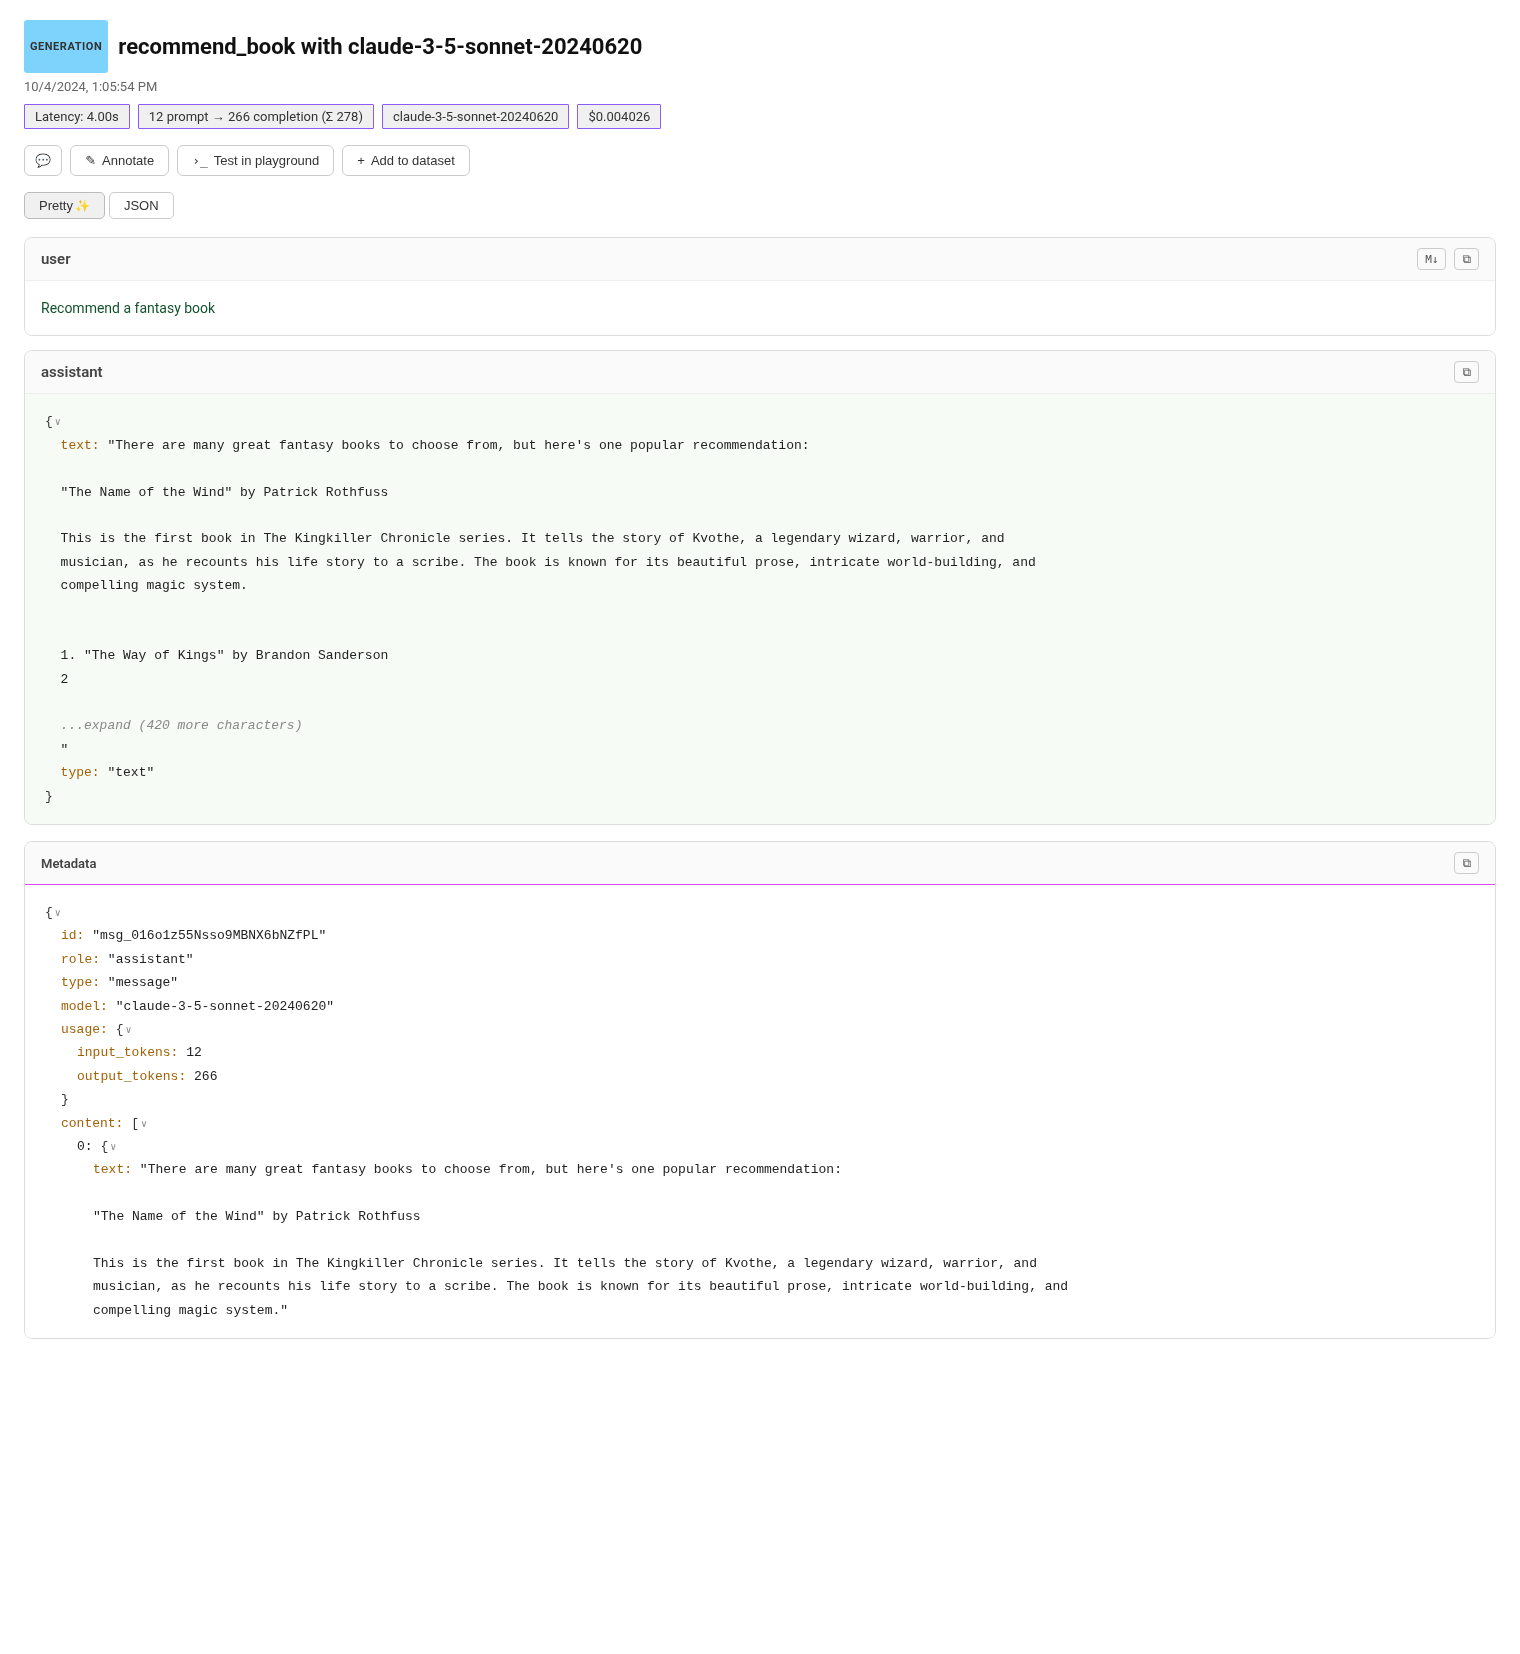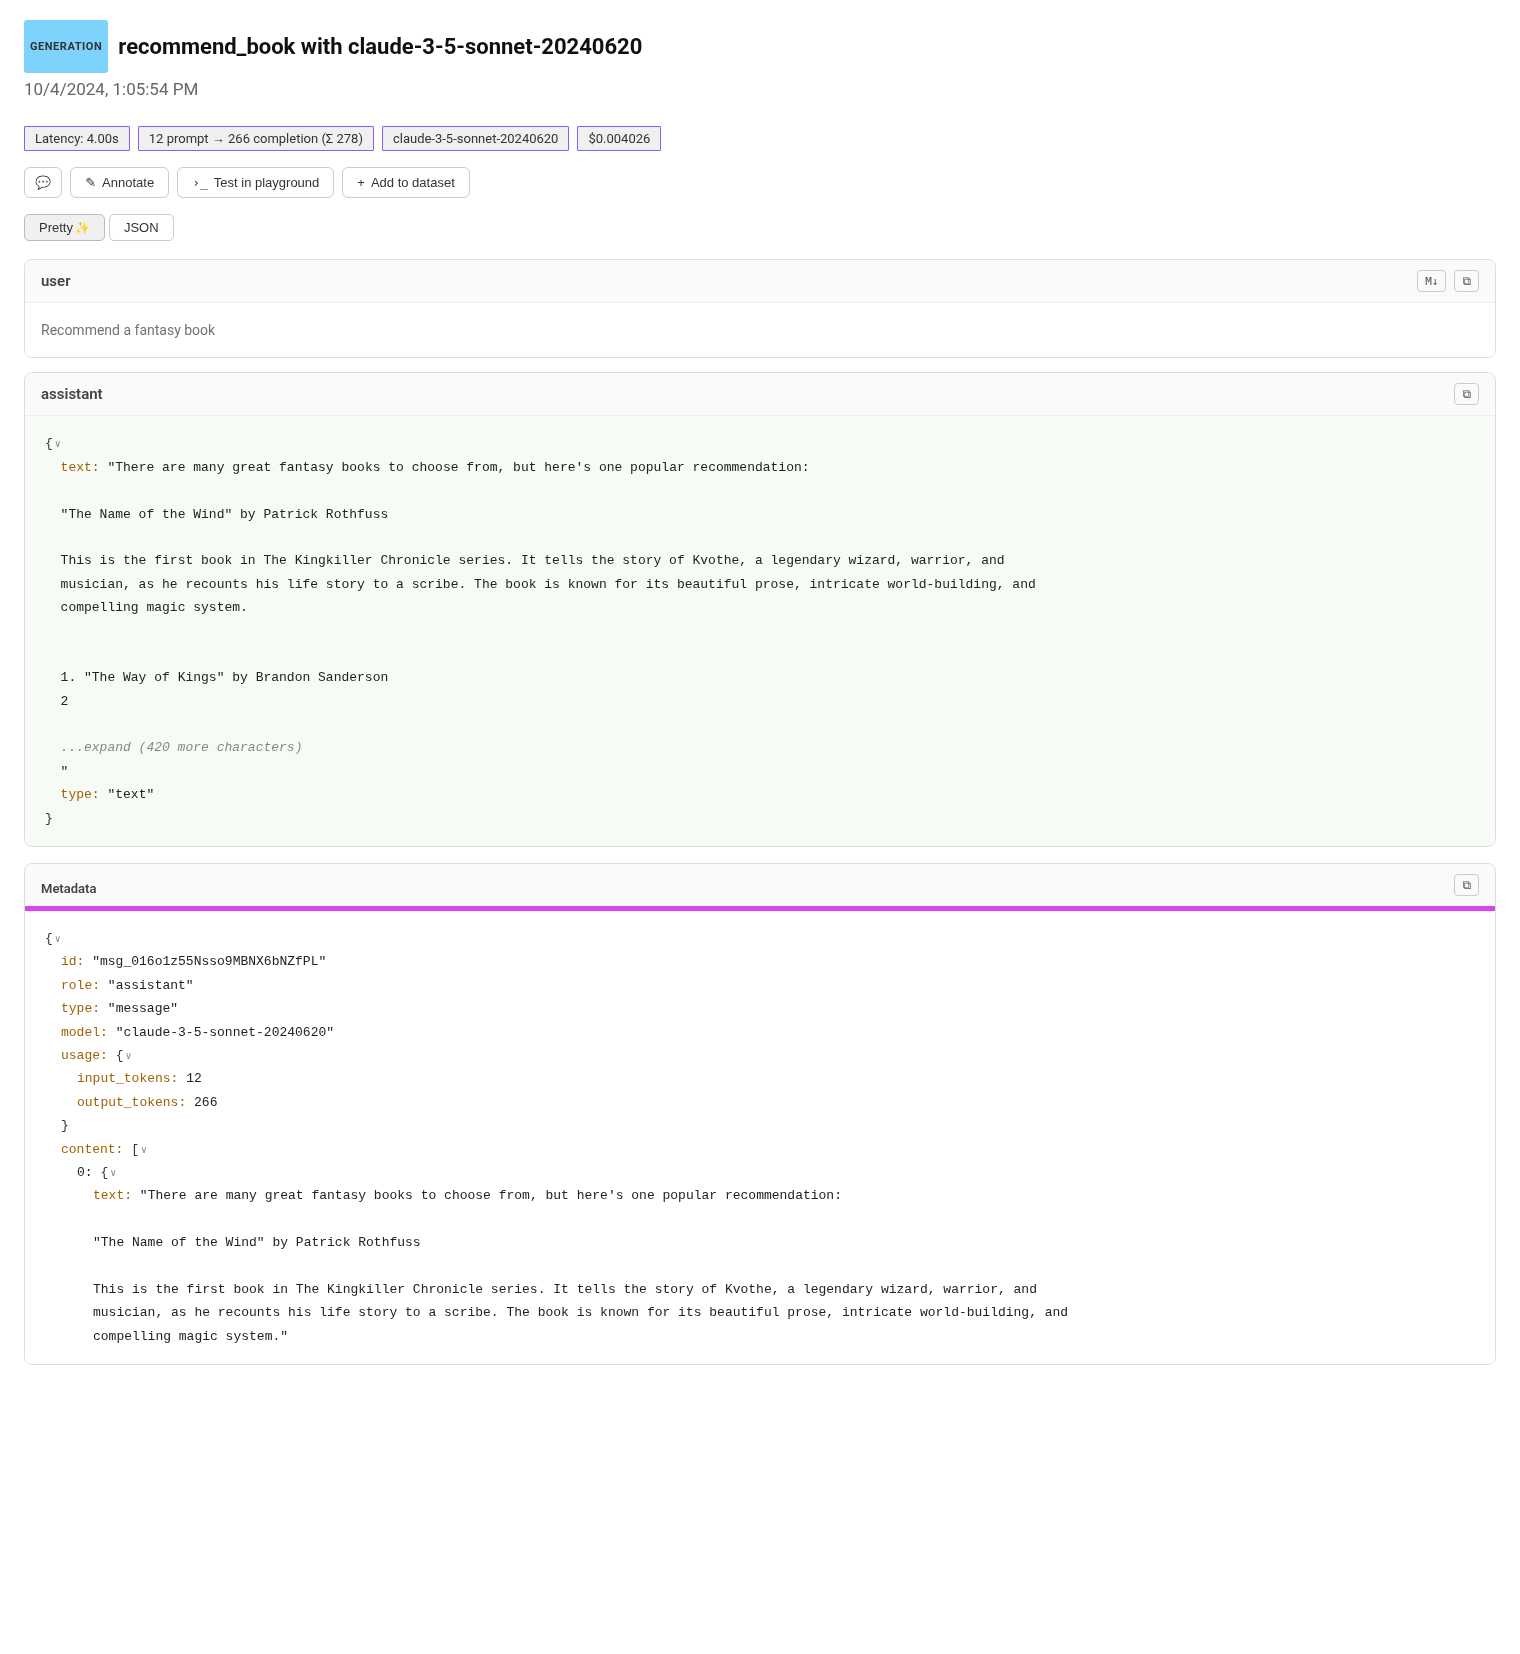--- a/index.html
+++ b/index.html
@@ -32,23 +32,23 @@
     }
 
     .header-row {
       display: flex;
       align-items: center;
       flex-wrap: wrap;
       margin-bottom: 6px;
     }
 
     .timestamp {
-      font-size: 17px;
+      font-size: 13px;
       color: #666;
-      margin-bottom: 27px;
+      margin-bottom: 10px;
     }
 
     .meta-bar {
       display: flex;
       gap: 8px;
       flex-wrap: wrap;
       margin-bottom: 16px;
     }
 
     .meta-pill {
@@ -150,21 +150,21 @@
       font-size: 12px;
       display: flex;
       align-items: center;
     }
 
     .message-body {
       padding: 16px;
       background: #fff;
       font-size: 14px;
       line-height: 1.6;
-      color: #737373;
+      color: #14532d;
     }
 
     .assistant-body {
       background: #f6fbf6;
       font-family: 'Courier New', Courier, monospace;
       font-size: 13px;
       padding: 16px 20px;
       color: #222;
       line-height: 1.8;
     }
@@ -194,23 +194,23 @@
     .metadata-block {
       border: 1px solid #ddd;
       border-radius: 8px;
       margin-top: 16px;
       overflow: hidden;
     }
 
     .metadata-header {
       display: flex;
       justify-content: space-between;
-      align-items: flex-end;
+      align-items: center;
       padding: 10px 16px;
-      border-bottom: 5px solid #d946ef;
+      border-bottom: 1px solid #d946ef;
       background: #fafafa;
     }
 
     .metadata-title {
       font-size: 13px;
       font-weight: 600;
       color: #444;
     }
 
     .metadata-body {

